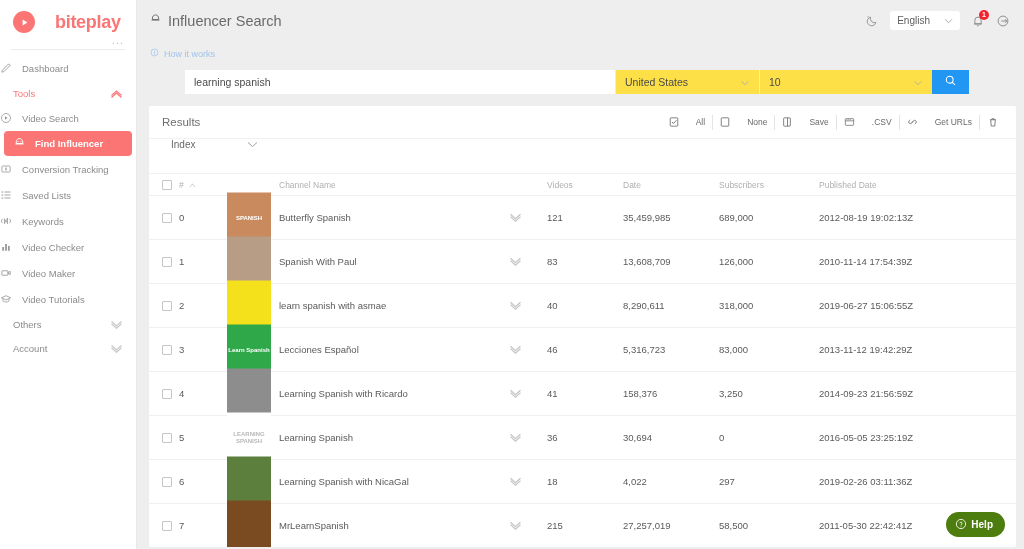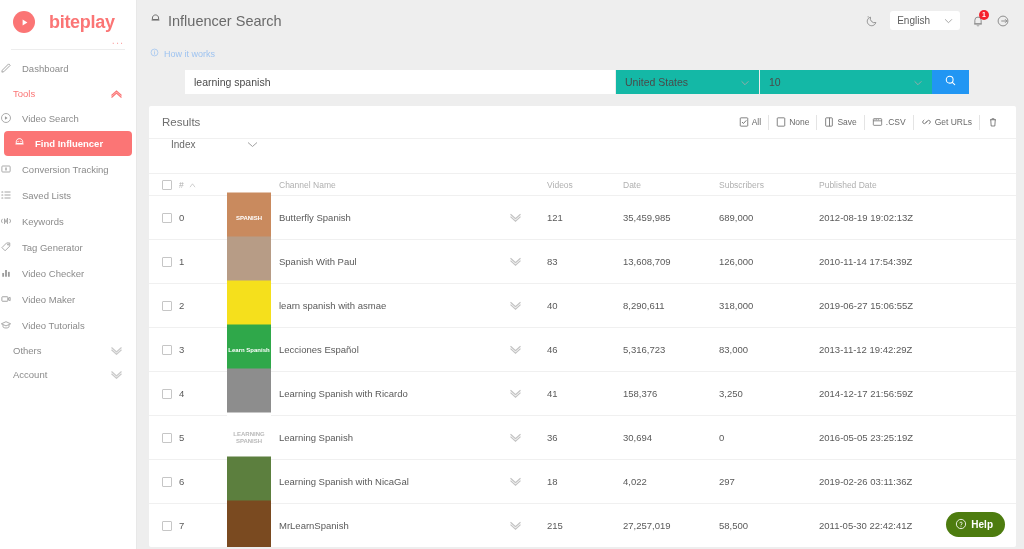--- a/index.html
+++ b/index.html
@@ -19,21 +19,21 @@
   }
   .logo-row { display: flex; align-items: center; padding: 11px 0 0 13px; }
   .logo-mark {
     width: 22px; height: 22px; border-radius: 50%;
     background: #fb7575; display: flex; align-items: center; justify-content: center;
     flex: 0 0 22px;
   }
   .logo-mark svg { display: block; }
   .logo-text {
     font-size: 18px; font-weight: bold; color: #fb7575;
-    letter-spacing: -0.3px; margin-left: 14px; line-height: 1;
+    letter-spacing: -0.3px; margin-left: 20px; line-height: 1;
   }
   .logo-dots {
     text-align: right; color: #fcaaaa; font-size: 11px;
     letter-spacing: 1px; padding-right: 12px; margin-top: 3px; line-height: 8px;
   }
   .sb-divider { height: 1px; background: #ededed; margin: 5px 11px 0 11px; }
   .nav { padding-top: 5px; }
   .nav-item {
     display: flex; align-items: center; height: 26px;
     color: #8b8b8b; font-size: 9.5px; cursor: pointer;
@@ -85,21 +85,21 @@
   }
 
   
   .search-row { display: flex; align-items: center; padding: 11px 0 0 48px; }
   .q-input {
     width: 430px; height: 24px; background: #fff; border: none;
     font-size: 10.5px; color: #4a4a4a; padding: 0 9px;
     font-family: "Liberation Sans", sans-serif; outline: none;
   }
   .sel {
-    height: 24px; background: #14b8a6; border-left: 1px solid #ececec;
+    height: 24px; background: #fde047; border-left: 1px solid #ececec;
     display: flex; align-items: center; justify-content: space-between;
     padding: 2px 9px; font-size: 10.5px; color: #4a4a4a; cursor: pointer;
   }
   .sel-country { width: 144px; }
   .sel-count { width: 173px; }
   .sel .cd { color: #a8a8a8; }
   .search-btn {
     width: 37px; height: 24px; background: #2196f3;
     display: flex; align-items: center; justify-content: center;
     cursor: pointer; color: #fff;
@@ -110,21 +110,21 @@
     margin: 12px 8px 0 12px; background: #fff; border-radius: 2px;
     height: 441px; overflow: hidden; position: relative;
   }
   .card-head {
     height: 33px; display: flex; align-items: center;
     padding: 0 10px 0 13px; border-bottom: 1px solid #f0f0f0; text-align: right;
   }
   .card-title { font-size: 11.5px; color: #6e6e6e; }
   .tools { margin-left: auto; display: flex; align-items: center; border-radius: 2px; }
   .tool {
-    display: flex; align-items: center; gap: 3px;
+    display: flex; align-items: center; gap: 17px;
     padding: 0 7px; height: 15px; font-size: 8.5px; color: #6a6a6a;
     border-right: 1px solid #e4e4e4; cursor: pointer; white-space: nowrap;
   }
   .tool:last-child { border-right: none; padding: 0 8px; }
   .tool svg { display: block; }
 
   .index-bar { height: 34px; display: flex; align-items: flex-start; padding-left: 22px; }
   .index-sel {
     display: flex; align-items: center; gap: 52px;
     font-size: 10px; color: #6a6a6a; cursor: pointer;
@@ -256,29 +256,20 @@
       <div class="nav-item">
         <span class="ico">
           <svg width="12" height="12" viewBox="0 0 16 16" fill="none" stroke="currentColor" stroke-width="1.1">
               <path d="M6 12V5l2 5 2-6v8"></path>
               <path d="M3.2 5.2a4 4 0 000 5.6M12.8 5.2a4 4 0 010 5.6"></path>
             </svg>
         </span>
         <span class="lbl">Keywords</span>
       </div>
 
-      <div class="nav-item">
-        <span class="ico">
-          <svg width="12" height="12" viewBox="0 0 16 16" fill="none" stroke="currentColor" stroke-width="1.1">
-              <path d="M8.8 2.6H13v4.2l-6.2 6.2-4.2-4.2z"></path>
-              <circle cx="10.8" cy="4.8" r="0.8"></circle>
-            </svg>
-        </span>
-        <span class="lbl">Tag Generator</span>
-      </div>
 
       <div class="nav-item">
         <span class="ico">
           <svg width="12" height="12" viewBox="0 0 16 16" fill="currentColor">
               <rect x="3" y="8" width="2.4" height="5"></rect>
               <rect x="6.8" y="4" width="2.4" height="9"></rect>
               <rect x="10.6" y="6.5" width="2.4" height="6.5"></rect>
             </svg>
         </span>
         <span class="lbl">Video Checker</span>
@@ -616,21 +607,21 @@
                 <span class="exp-ico">
                   <svg width="13" height="9" viewBox="0 0 13 9" fill="none" stroke="currentColor" stroke-width="1.2">
                     <path d="M1.5 1.2L6.5 5.7l5-4.5"></path>
                     <path d="M1.5 3.6L6.5 8.1l5-4.5"></path>
                   </svg>
                 </span>
               </td>
               <td class="c-vid">41</td>
               <td class="c-views">158,376</td>
               <td class="c-subs">3,250</td>
-              <td class="c-date">2014-12-17 21:56:59Z</td>
+              <td class="c-date">2014-09-23 21:56:59Z</td>
             </tr>
             <tr>
               <td class="c-chk">
                 <span class="chk"></span>
               </td>
               <td class="c-idx">5</td>
               <td class="c-thumb">
                 <span class="thumb" style="background: rgb(255, 255, 255); color: rgb(185, 185, 185);">LEARNING SPANISH</span>
               </td>
               <td class="c-name name-cell">Learning Spanish</td>

